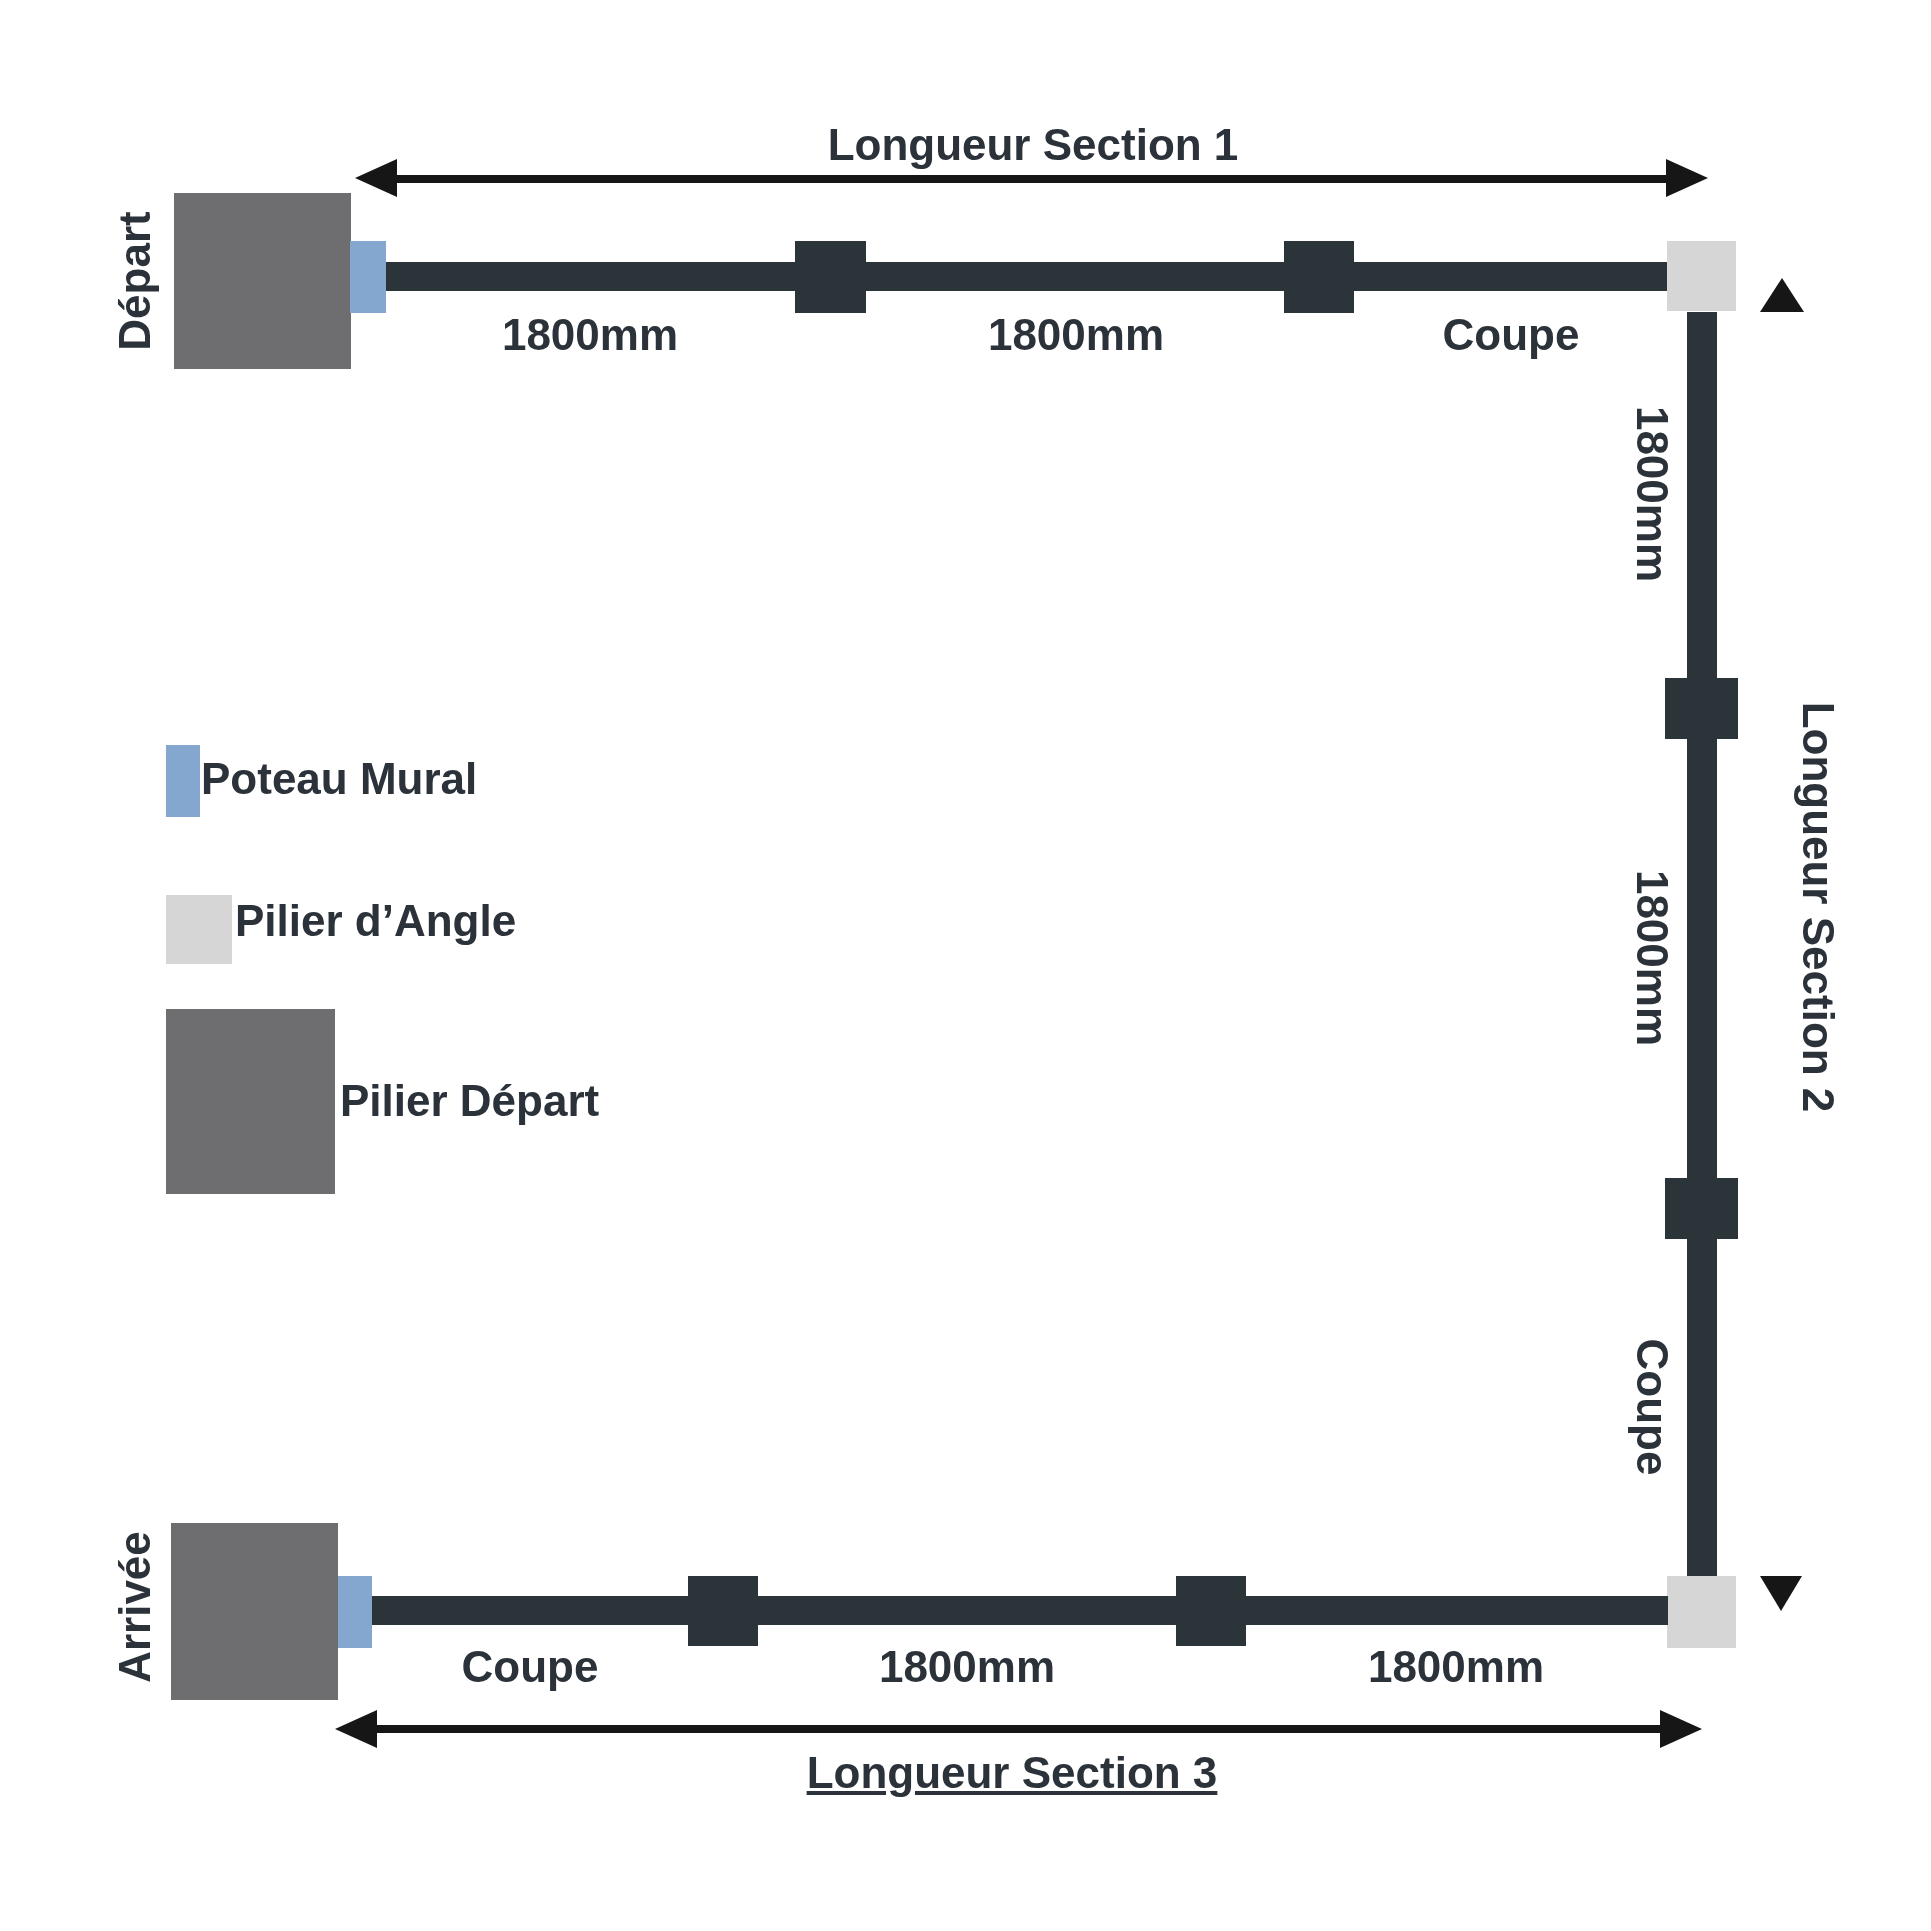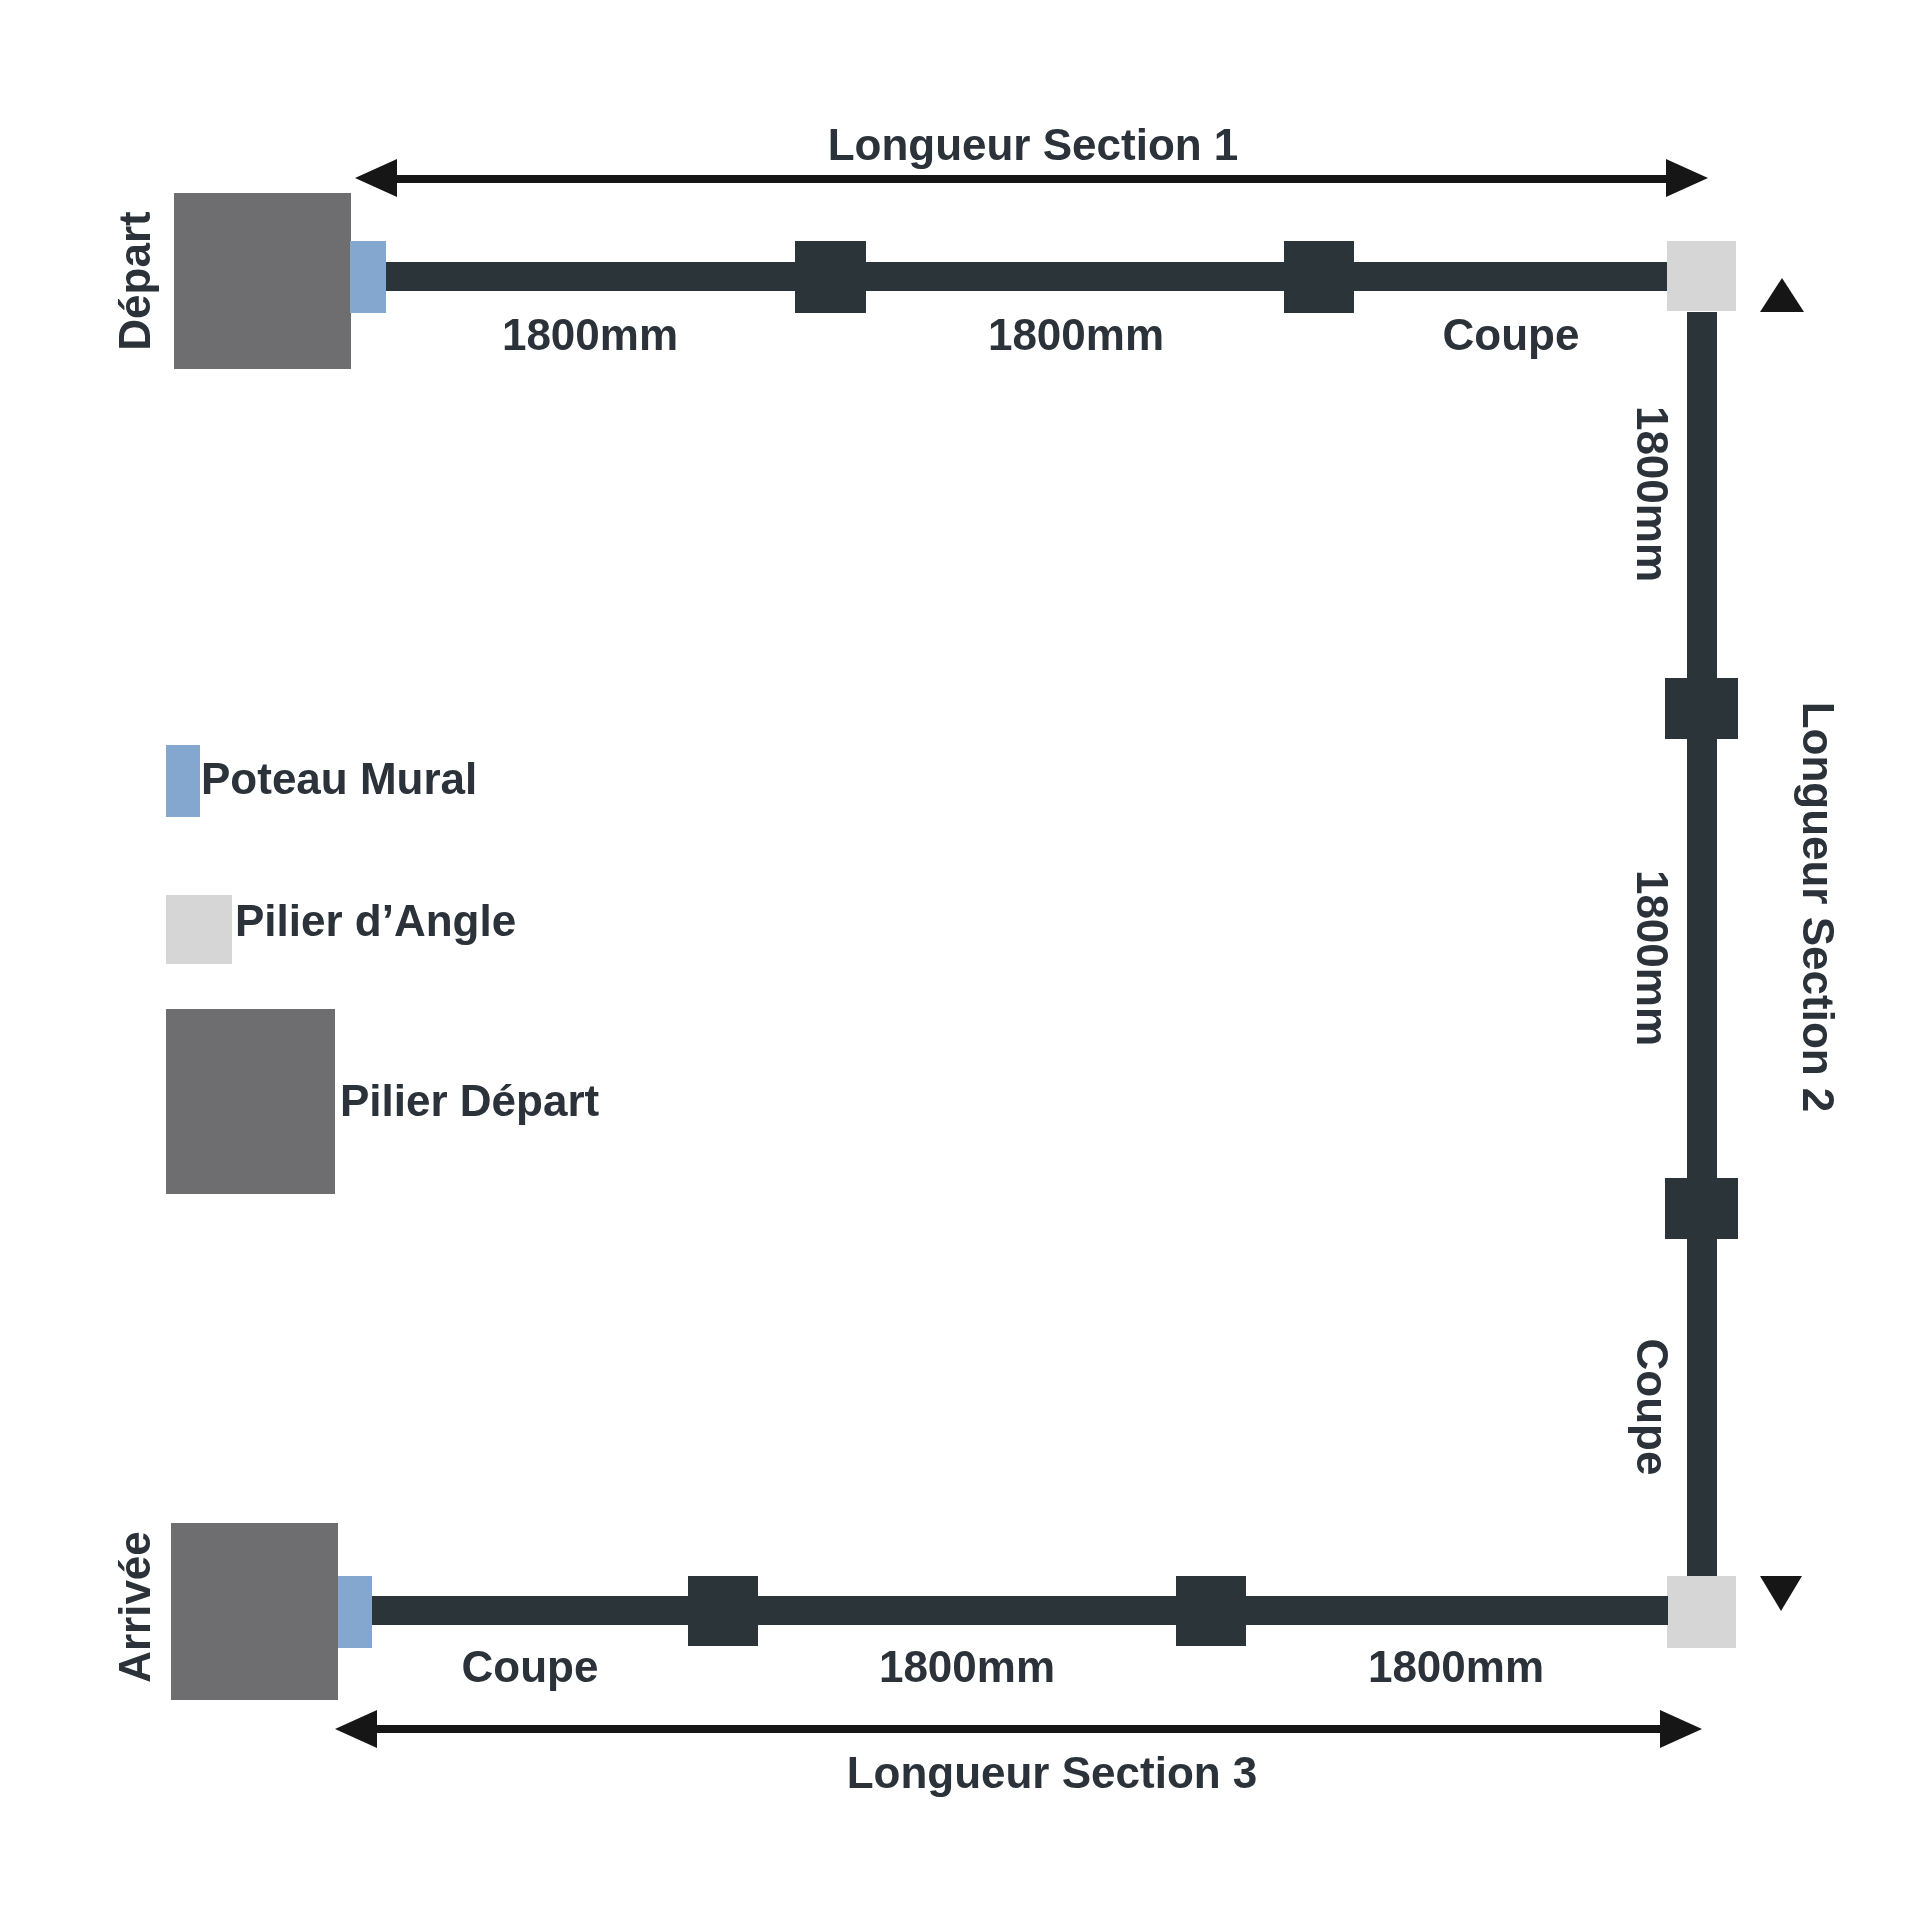--- a/index.html
+++ b/index.html
@@ -94,21 +94,21 @@
   <div class="txt" style="left:385px; top:1642px; width:290px; height:50px;">Coupe</div>
   <div class="txt" style="left:822px; top:1642px; width:290px; height:50px;">1800mm</div>
   <div class="txt" style="left:1311px; top:1642px; width:290px; height:50px;">1800mm</div>
 
   <div>
     <div class="head-left" style="left:335px; top:1710px;"></div>
     <div class="arrow-line" style="left:372px; top:1725px; width:1289px;"></div>
     <div class="head-right" style="left:1660px; top:1710px;"></div>
   </div>
 
-  <div class="txt" style="left:666px; top:1748px; width:772px; height:50px;">Longueur Section 3</div>
+  <div class="txt" style="left:626px; top:1748px; width:772px; height:50px;text-decoration:underline;">Longueur Section 3</div>
 
   <div>
     <div class="wall" style="left:166px; top:745px; width:34px; height:72px;"></div>
     <div class="txt txt-left" style="left:201px; top:754px; width:579px; height:50px;">Poteau Mural</div>
 
     <div class="corner" style="left:166px; top:895px; width:66px; height:69px;"></div>
     <div class="txt txt-left" style="left:235px; top:896px; width:579px; height:50px;">Pilier d’Angle</div>
 
     <div class="pillar" style="left:166px; top:1009px; width:169px; height:185px;"></div>
     <div class="txt txt-left" style="left:340px; top:1076px; width:579px; height:50px;">Pilier Départ</div>

